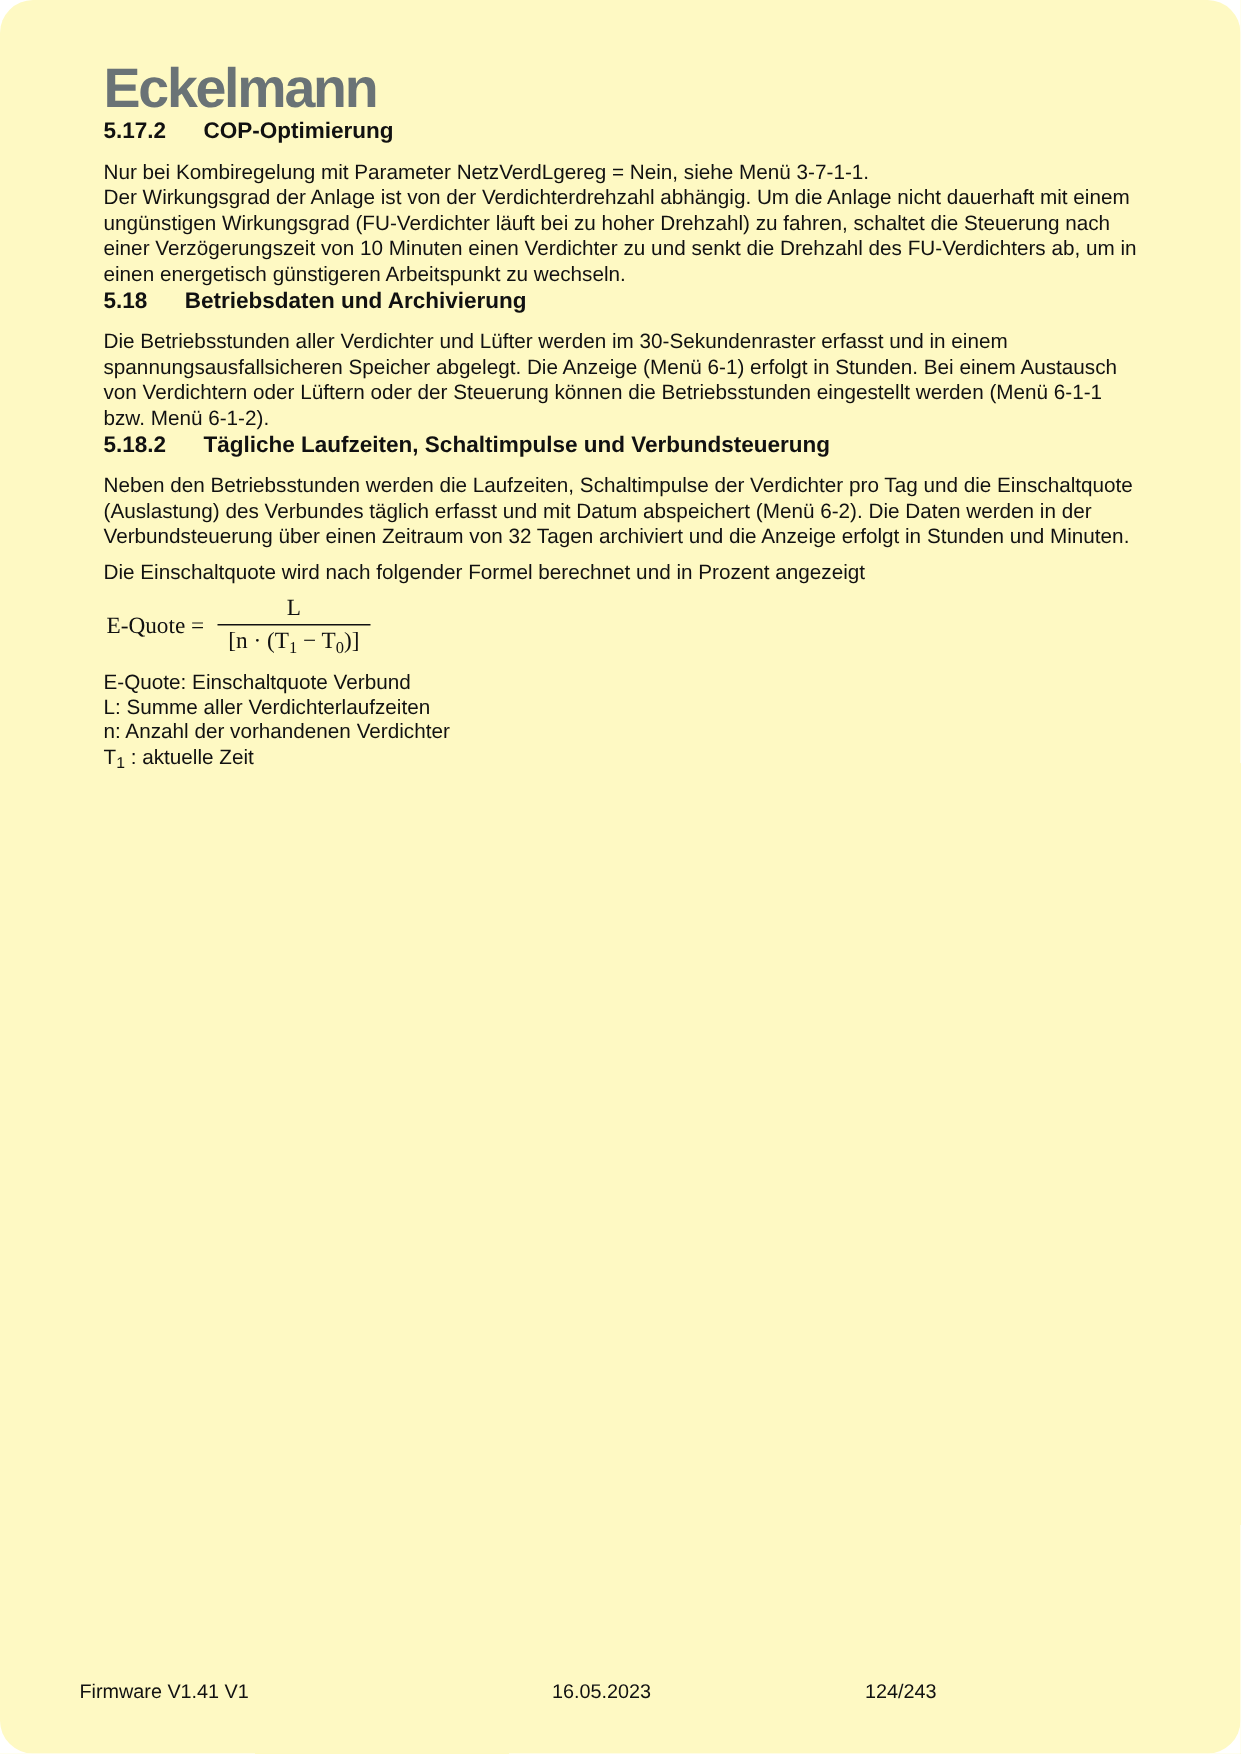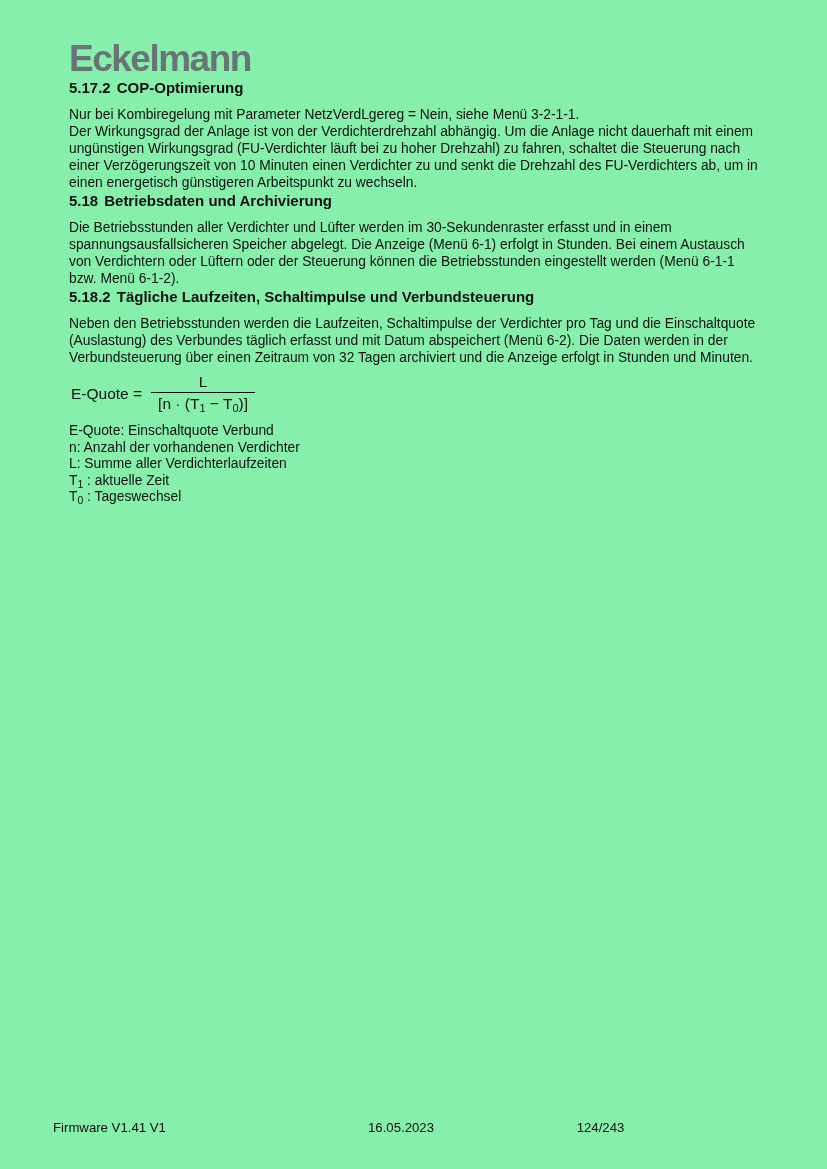--- a/index.html
+++ b/index.html
@@ -1,24 +1,25 @@
 <!DOCTYPE html>
 <html lang="de"><head>
 <meta charset="utf-8">
 <style>
   html, body { margin: 0; padding: 0; background: #ffffff; }
   .page {
     position: relative;
     width: 827px;
     height: 1169px;
-    background: #86efac;
+    background: #fef9c3;
     font-family: "Liberation Sans", sans-serif;
     color: #111111;
     overflow: hidden;
     box-sizing: border-box;
+    border-radius: 22px;
   }
   .content {
     position: absolute;
     left: 69px;
     right: 66px;
     top: 0;
   }
   .logo {
     margin-top: 40px;
     font-family: "Liberation Sans", sans-serif;
@@ -28,41 +29,41 @@
     letter-spacing: -1.5px;
     color: #6a7376;
   }
   h2.sec {
     font-size: 15px;
     font-weight: bold;
     line-height: 19px;
     margin: 0;
     color: #111111;
   }
-  h2.sec .num { margin-right: 6px; }
+  h2.sec .num { margin-right: 25px; }
   .h1 { margin-top: 57px; }
   .h2 { margin-top: 26px; }
   .h3 { margin-top: 29px; }
   .h4 { margin-top: 26px; }
   p.body {
     font-size: 13.8px;
     line-height: 17px;
     margin: 0;
     margin-top: 9px;
     color: #111111;
   }
   p.body.tight { margin-top: 7px; }
   .italic { }
   .formula {
     margin-top: 8px;
     margin-left: 2px;
     display: flex;
     align-items: center;
     gap: 9px;
-    font-family: Liberation Sans, sans-serif;
+    font-family: Liberation Serif, serif;
     font-size: 15.5px;
     color: #111111;
   }
   .frac {
     display: inline-flex;
     flex-direction: column;
     align-items: center;
   }
   .frac .num { padding: 0 4px 3px 4px; line-height: 15px; }
   .frac .den {
@@ -106,47 +107,47 @@
 </head>
 <body>
 
 <div class="page">
   <div class="content">
 
     <div class="logo">Eckelmann</div>
 
     <h2 class="sec h1"><span class="num">5.17.2</span><span>COP-Optimierung</span></h2>
 
-    <p class="body"><span>Nur bei Kombiregelung mit Parameter </span><span class="italic">NetzVerdLgereg = Nein</span><span>, siehe Menü 3-2-1-1.</span><br>
+    <p class="body"><span>Nur bei Kombiregelung mit Parameter </span><span class="italic">NetzVerdLgereg = Nein</span><span>, siehe Menü 3-7-1-1.</span><br>
     <span>Der Wirkungsgrad der Anlage ist von der Verdichterdrehzahl abhängig. Um die Anlage nicht dauerhaft mit einem ungünstigen Wirkungsgrad (FU-Verdichter läuft bei zu hoher Drehzahl) zu fahren, schaltet die Steuerung nach einer Verzögerungszeit von 10 Minuten einen Verdichter zu und senkt die Drehzahl des FU-Verdichters ab, um in einen energetisch günstigeren Arbeitspunkt zu wechseln.</span></p>
 
     <h2 class="sec h2"><span class="num">5.18</span><span>Betriebsdaten und Archivierung</span></h2>
 
 
     <p class="body">Die Betriebsstunden aller Verdichter und Lüfter werden im 30-Sekundenraster erfasst und in einem spannungsausfallsicheren Speicher abgelegt. Die Anzeige (Menü 6-1) erfolgt in Stunden. Bei einem Austausch von Verdichtern oder Lüftern oder der Steuerung können die Betriebsstunden eingestellt werden (Menü 6-1-1 bzw. Menü 6-1-2).</p>
 
     <h2 class="sec h4"><span class="num">5.18.2</span><span>Tägliche Laufzeiten, Schaltimpulse und Verbundsteuerung</span></h2>
 
     <p class="body">Neben den Betriebsstunden werden die Laufzeiten, Schaltimpulse der Verdichter pro Tag und die Einschaltquote (Auslastung) des Verbundes täglich erfasst und mit Datum abspeichert (Menü 6-2). Die Daten werden in der Verbundsteuerung über einen Zeitraum von 32 Tagen archiviert und die Anzeige erfolgt in Stunden und Minuten.</p>
 
+    <p class="body tight">Die Einschaltquote wird nach folgender Formel berechnet und in Prozent angezeigt</p>
 
     <div class="formula">
       <span class="f-lhs">E-Quote =</span>
       <span class="frac">
         <span class="num">L</span>
         <span class="den"><span>[n · (T</span><sub class="fsub">1</sub><span> − T</span><sub class="fsub">0</sub><span>)]</span></span>
       </span>
     </div>
 
     <div class="legend">
       <div>E-Quote: Einschaltquote Verbund</div>
+      <div>L: Summe aller Verdichterlaufzeiten</div>
       <div>n: Anzahl der vorhandenen Verdichter</div>
-      <div>L: Summe aller Verdichterlaufzeiten</div>
       <div><span>T</span><sub class="lsub">1</sub><span> : aktuelle Zeit</span></div>
-      <div><span>T</span><sub class="lsub">0</sub><span> : Tageswechsel</span></div>
     </div>
 
   </div>
 
   <div class="footer">
     <span class="f-left">Firmware V1.41 V1</span>
     <span class="f-center">16.05.2023</span>
     <span class="f-right">124/243</span>
   </div>
 </div>

